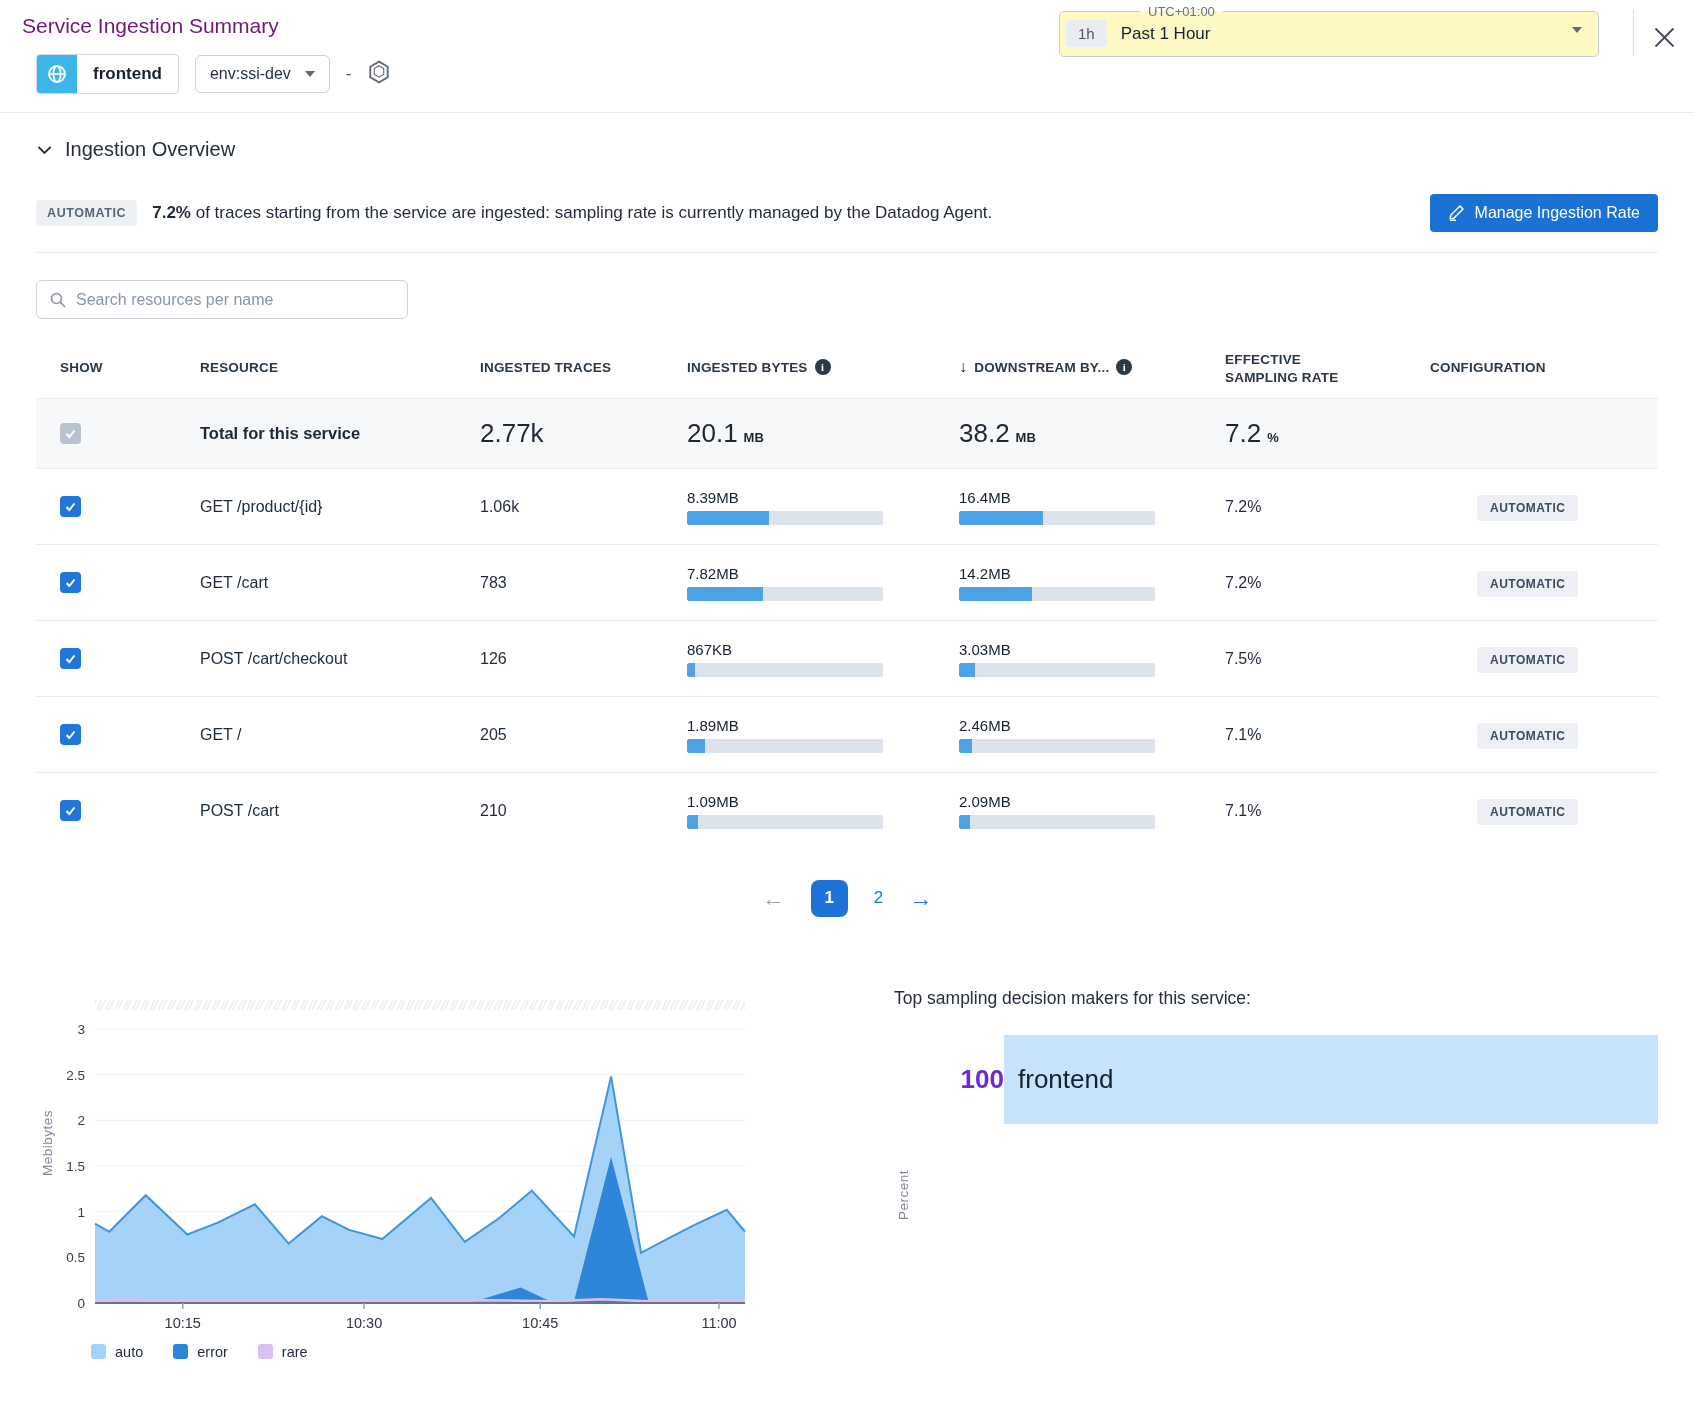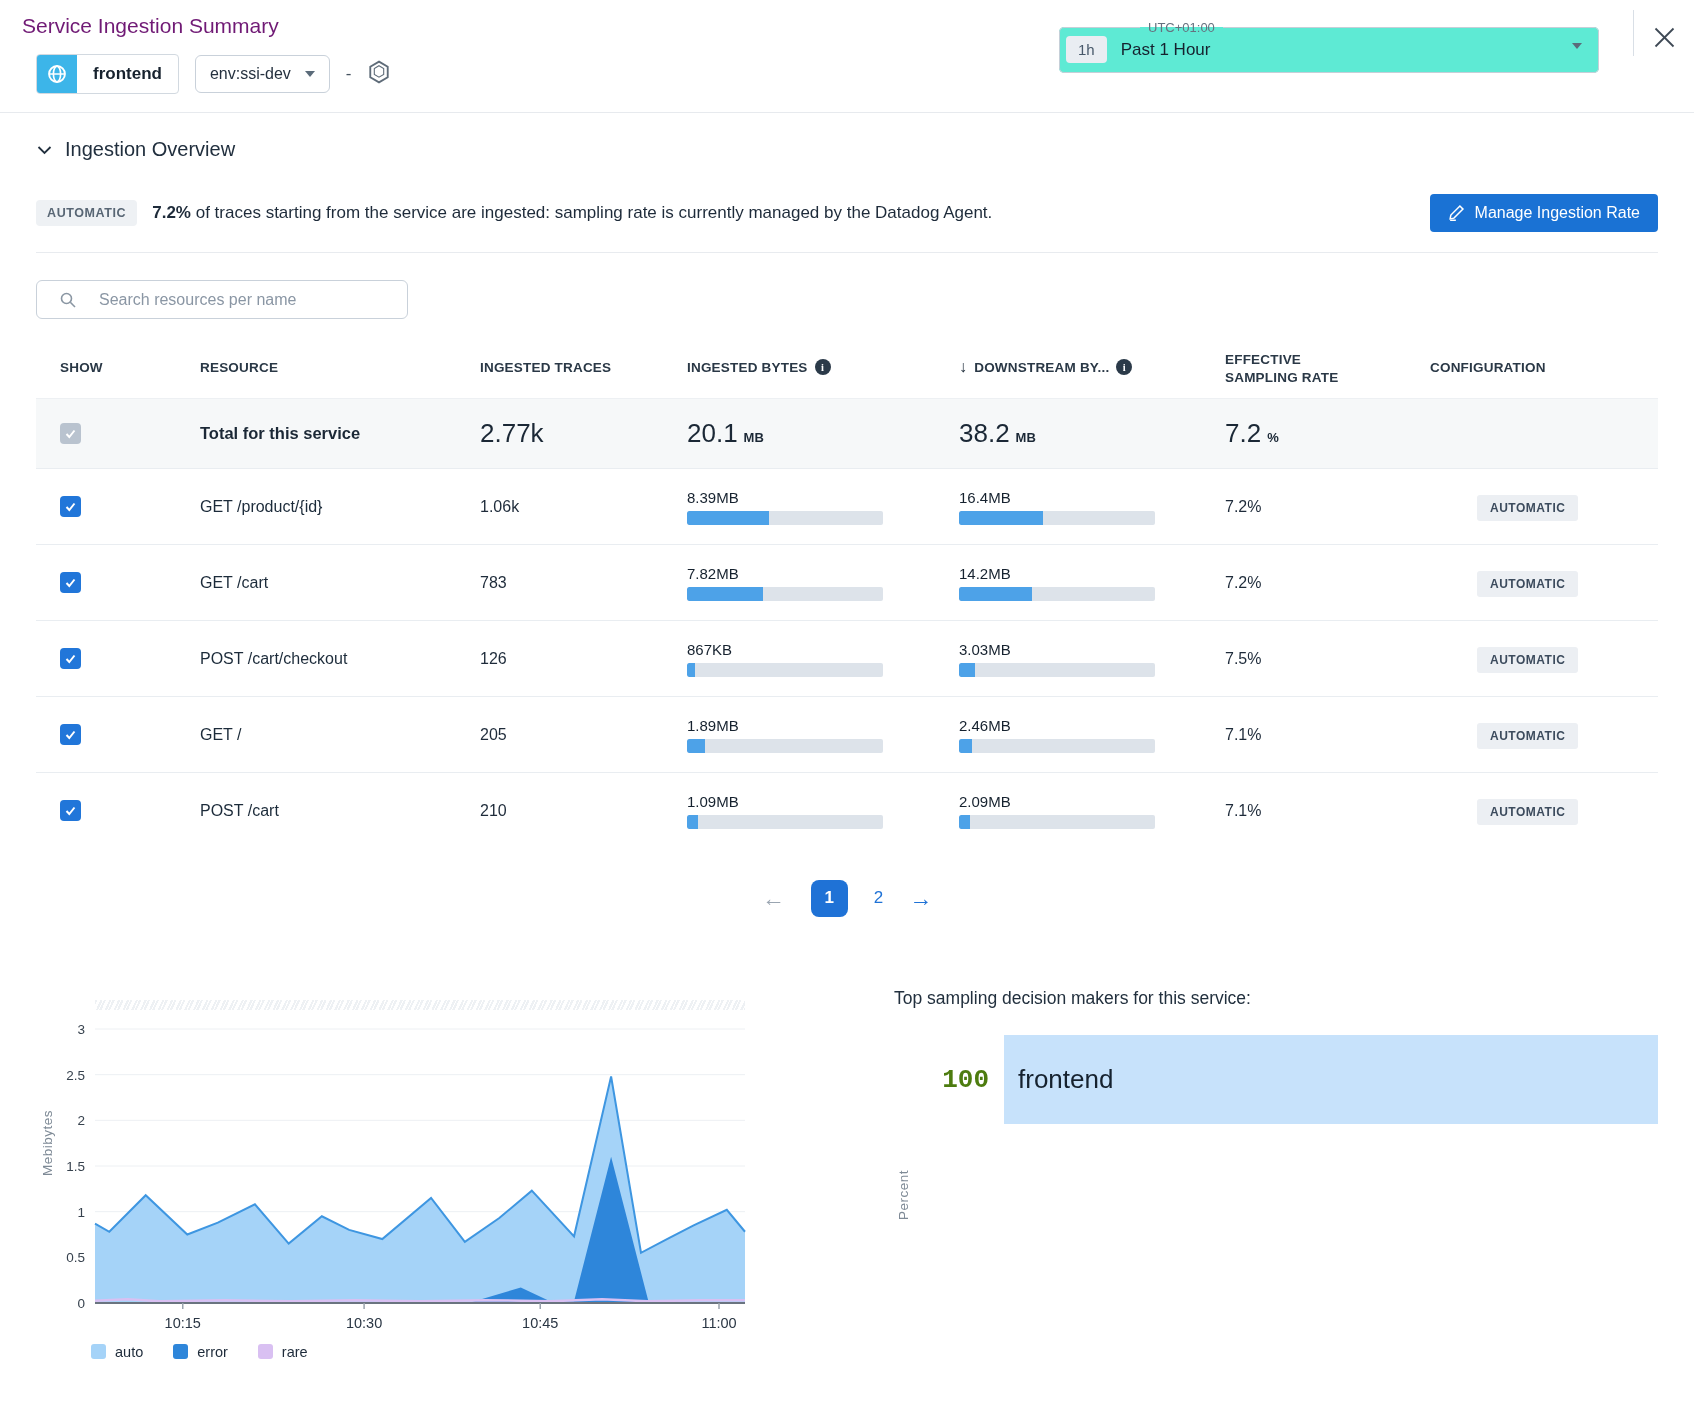--- a/index.html
+++ b/index.html
@@ -10,21 +10,21 @@
   .app-header { position:relative; height:113px; border-bottom:1px solid #e7eaee; }
   .app-title { position:absolute; left:22px; top:14px; font-size:21px; font-weight:500; color:#701a75; }
   .service-row { position:absolute; left:36px; top:54px; display:flex; align-items:center; gap:16px; }
   .service-chip { display:flex; align-items:center; border:1px solid #d2d9e0; border-radius:4px; background:#fff; height:40px; overflow:hidden; }
   .service-chip .glyph { width:40px; height:40px; background:#3cb5e9; display:flex; align-items:center; justify-content:center; }
   .service-chip .svc-name { padding:0 16px; font-size:17px; font-weight:700; color:#17222e; }
   .env-select { display:flex; align-items:center; gap:14px; border:1px solid #c9d1da; border-radius:6px; height:38px; padding:0 14px; font-size:16px; color:#25313f; background:#fff; cursor:pointer; }
   .caret { width:0; height:0; border-left:5px solid transparent; border-right:5px solid transparent; border-top:6px solid #5b6b7a; }
   .dash { color:#45525f; font-size:17px; }
 
-  .time-picker { position:absolute; right:95px; top:4px; width:540px; border:1px solid #c6cfd8; border-radius:5px; background:#5eead4; cursor:pointer;margin-top:16px; }
+  .time-picker { position:absolute; right:95px; top:4px; width:540px; border:1px solid #c6cfd8; border-radius:5px; background:#fef9c3; cursor:pointer; }
   .time-picker legend { margin-left:80px; padding:0 8px; font-size:13px; color:#66727f; }
   .tp-inner { display:flex; align-items:center; gap:14px; padding:1px 14px 9px 6px; position:relative; }
   .tp-chip { background:#e9edf2; border-radius:4px; padding:5px 12px; font-size:15px; color:#47586a; }
   .tp-label { font-size:17px; color:#16222f; }
   .tp-caret { position:absolute; right:16px; top:8px; }
   .tp-divider { position:absolute; right:60px; top:10px; width:1px; height:46px; background:#d9dfe6; }
   .close-btn { position:absolute; right:16px; top:24px; cursor:pointer; }
 
   
   .section { padding:0 36px; }
@@ -34,21 +34,21 @@
   .overview-left { display:flex; align-items:center; gap:15px; }
   .badge-auto { background:#eef1f4; border-radius:4px; padding:6px 11px; font-size:12.5px; font-weight:700; letter-spacing:.6px; color:#58платье;
     color:#586674; }
   .overview-text { font-size:17px; color:#1e2b3a; }
   .overview-text b { font-weight:700; }
   .btn-primary { display:flex; align-items:flex-start; gap:10px; background:#1a72d4; color:#fff; border:none; border-radius:4px;
     padding:10px 18px; font-size:16px; font-weight:500; font-family:inherit; cursor:pointer; }
   .rule { border:none; border-top:1px solid #e8ebef; margin-top:20px; }
 
   
-  .search-box { margin-top:27px; width:372px; height:39px; border:1px solid #c9d1da; border-radius:6px; display:flex; align-items:center; padding:0 22px; gap:22px; }
+  .search-box { margin-top:27px; width:372px; height:39px; border:1px solid #c9d1da; border-radius:6px; display:flex; align-items:center; padding:0 12px; gap:9px; }
   .search-box input { border:none; outline:none; flex:1; font-size:16px; font-family:inherit; color:#25313f; }
   .search-box input::placeholder { color:#8a96a4; }
 
   
   .grid { display:grid; grid-template-columns:164px 280px 207px 272px 266px 205px 1fr; align-items:center; }
   .thead { margin-top:17px; min-height:62px; }
   .th { font-size:13.5px; font-weight:700; color:#2a3846; letter-spacing:.2px; display:flex; align-items:center; gap:7px; cursor:pointer; }
   .th.first { padding-left:24px; }
   .th.wrap2 { max-width:150px; line-height:1.35; display:block; padding-top:4px; }
   .info-i { width:16px; height:16px; border-radius:50%; background:#2b3a49; color:#fff; font-size:10.5px; font-weight:700;
@@ -89,22 +89,22 @@
     background:repeating-linear-gradient(115deg,#eef1f4 0 2px,transparent 2px 5px,#eef1f4 5px 7px,transparent 7px 8px); }
   .y-axis-label { position:absolute; left:4px; top:130px; writing-mode:vertical-rl; transform:rotate(180deg);
     font-size:13.5px; color:#7e8a96; letter-spacing:.5px; }
   .legend { display:flex; gap:30px; padding-left:55px; margin-top:6px; }
   .legend-item { display:flex; gap:9px; font-size:14.5px; color:#1e2b3a; }
   .legend-chip { width:15px; height:15px; border-radius:3px; }
 
   .chart-right { margin-left:78px; flex:1; position:relative; }
   .chart-right .chart-title { margin-left:36px; margin-top:8px; }
   .hbar-row { display:flex; align-items:stretch; margin-top:26px; margin-left:0; height:89px; }
-  .hbar-value { width:146px; display:flex; align-items:center; justify-content:flex-end; padding-right:15px;
-    font-size:26px; font-weight:600; color:#4d7c0f;font-family:Liberation Mono, monospace; }
+  .hbar-value { width:146px; display:flex; align-items:center; justify-content:flex-end; 
+    font-size:26px; font-weight:600; color:#6d28d9; }
   .hbar-area { flex:1; }
   .hbar { height:100%; background:#c7e2fb; display:flex; align-items:center; padding-left:14px;
     font-size:26px; color:#16222f; }
   .y-axis-label-right { position:absolute; left:38px; top:190px; writing-mode:vertical-rl; transform:rotate(180deg);
     font-size:13.5px; color:#7e8a96; letter-spacing:.5px; }
 
   svg text { font-family:"Liberation Sans", sans-serif; }
 </style>
 </head>
 <body>

